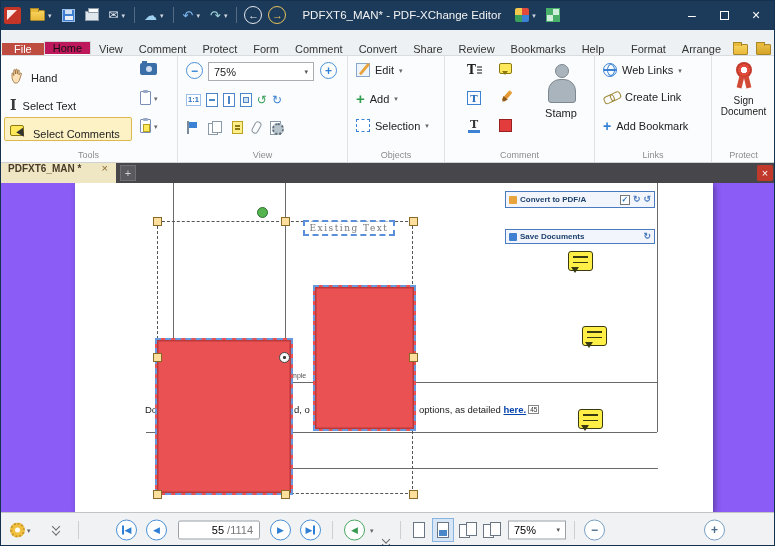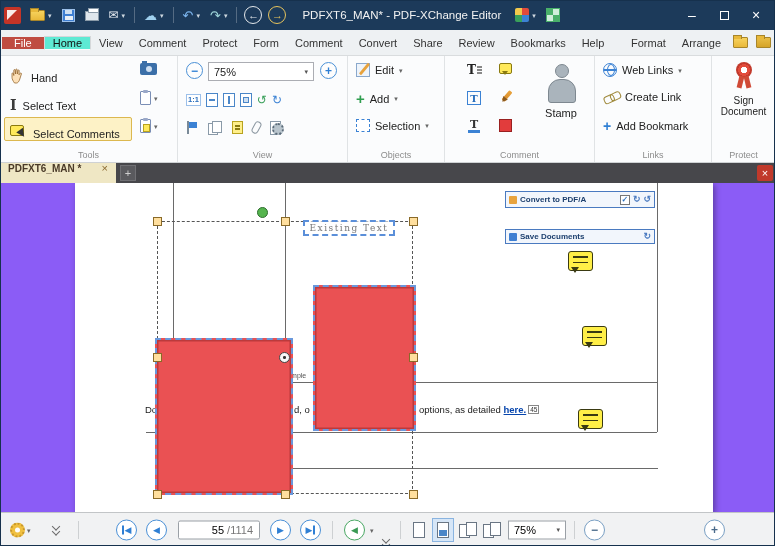--- a/index.html
+++ b/index.html
@@ -28,24 +28,24 @@
 .ic-folder.dark{background:linear-gradient(#e8bd45,#d5a428)}
 .ic-floppy{width:13px;height:13px;background:#3f7fd2;border:1px solid #9cc0ea;position:relative}
 .ic-floppy::before{content:"";position:absolute;left:2px;top:0;width:7px;height:4px;background:#cfe0f2}
 .ic-floppy::after{content:"";position:absolute;left:2px;bottom:1px;width:8px;height:4px;background:#e8eef5}
 .ic-printer{width:14px;height:10px;background:#dfe6ec;border:1px solid #8a9aa8;position:relative;margin-top:2px}
 .ic-printer::before{content:"";position:absolute;left:2px;top:-4px;width:9px;height:3px;background:#fff;border:1px solid #8a9aa8}
 .ic-puzzle{width:14px;height:14px;border-radius:2px;background:conic-gradient(#e24b3b 0 25%,#3b82d4 0 50%,#3aa05a 0 75%,#f2c94c 0)}
 .ic-grid{width:14px;height:14px;border:1.5px solid #49b06a;background:conic-gradient(#cfeedb 0 25%,#49b06a 0 50%,#cfeedb 0 75%,#49b06a 0)}
 
 
-.rtabs{position:absolute;left:0;top:30px;width:775px;height:26px;background:#eef1f3;display:flex;align-items:center;border-bottom:1px solid #d9dcde}
+.rtabs{position:absolute;left:0;top:30px;width:775px;height:26px;background:#eef1f3;display:flex;align-items:flex-end;border-bottom:1px solid #d9dcde}
 .rtab{display:flex;align-items:center;padding:0 8px;font-size:11px;color:#333;white-space:nowrap}
 .rtab.file{background:#bf4c41;color:#fff;margin-left:2px;padding:0 12px}
-.rtab.active{background:#5eead4;border:1px solid #d5d8da;border-bottom:1px solid #fbfcfd;color:#111}
+.rtab.active{background:#be185d;border:1px solid #d5d8da;border-bottom:1px solid #fbfcfd;color:#111}
 .rtabs .tspacer{flex:1}
 .rtabs .tbtn{padding:0 4px}
 
 
 .ribbon{position:absolute;left:0;top:56px;width:775px;height:107px;background:#fbfcfd;border-bottom:1px solid #cfd2d4}
 .grp{position:absolute;top:0;height:100%;border-right:1px solid #e0e3e5}
 .grp-label{position:absolute;bottom:2px;left:0;width:100%;text-align:center;font-size:9px;color:#8c8c8c}
 .trow{position:absolute;left:4px;display:flex;align-items:flex-end;gap:6px;height:24px;padding:0 5px;font-size:11px;color:#222;border:1px solid transparent;border-radius:2px}
 .trow.selected{background:#fdf2c6;border-color:#dcb84f}
 .tside{position:absolute;display:flex;align-items:center;gap:3px}

